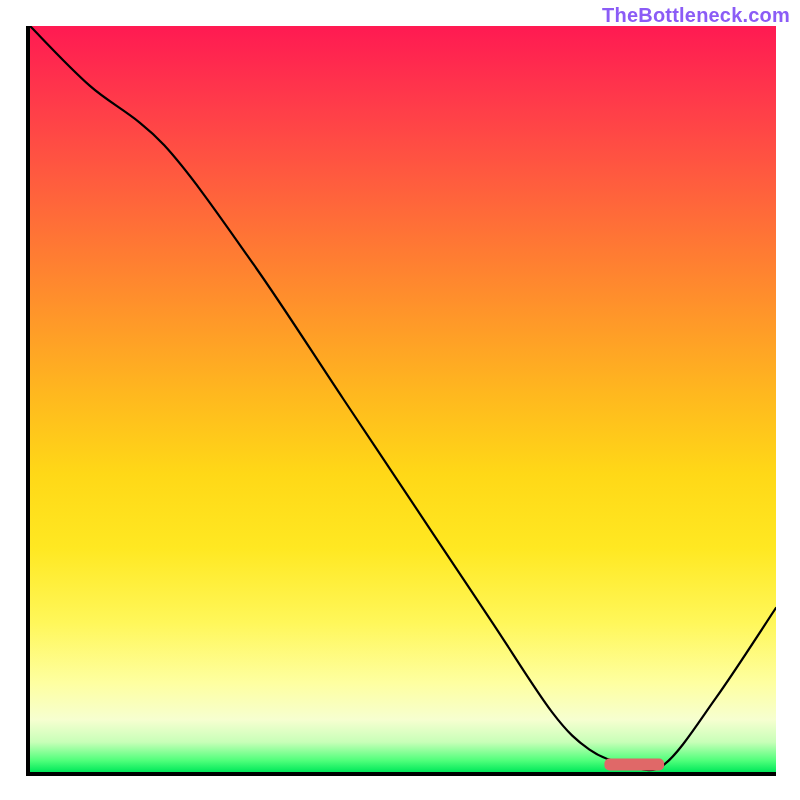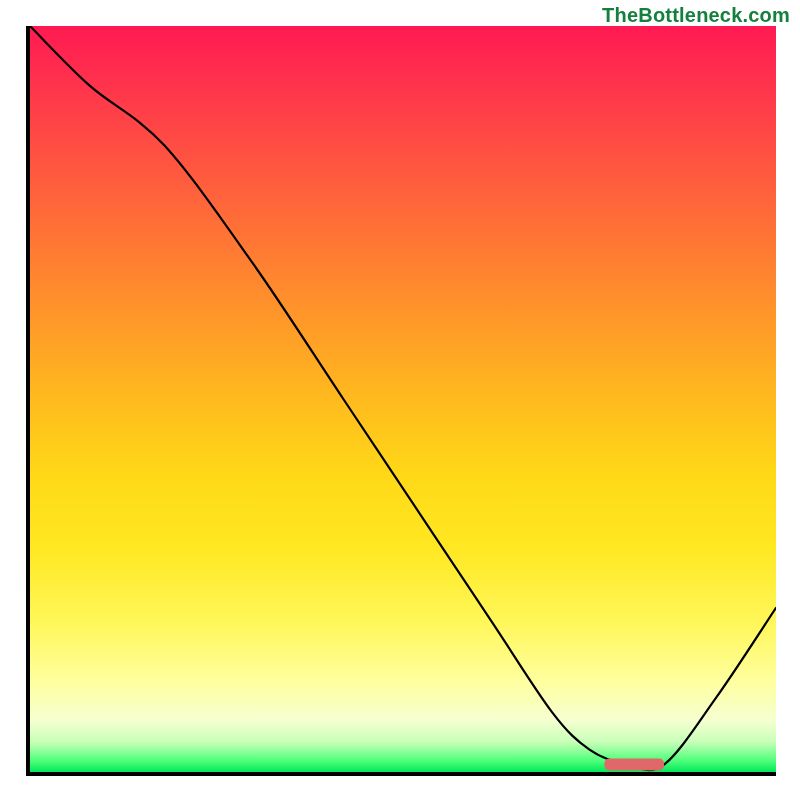--- a/index.html
+++ b/index.html
@@ -9,21 +9,21 @@
     background: #ffffff;
     position: relative;
     font-family: Arial, sans-serif;
   }
   .watermark {
     position: absolute;
     top: 4px;
     right: 10px;
     font-size: 20px;
     font-weight: bold;
-    color: #15803d;
+    color: #8b5cf6;
     letter-spacing: 0.2px;
   }
   .plot-area {
     position: absolute;
     left: 26px;
     top: 26px;
     width: 750px;
     height: 750px;
     border-left: 4px solid #000;
     border-bottom: 4px solid #000;

